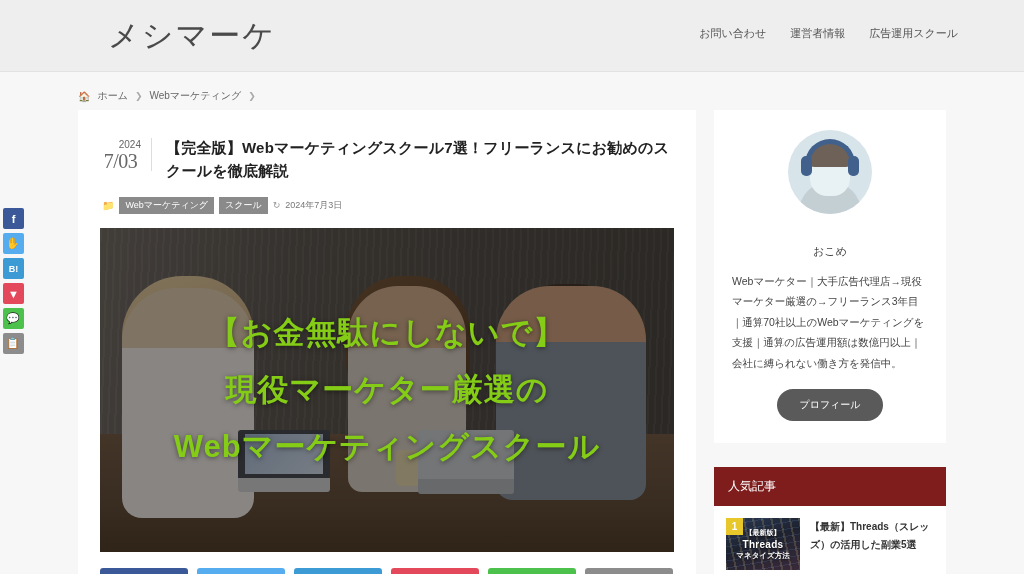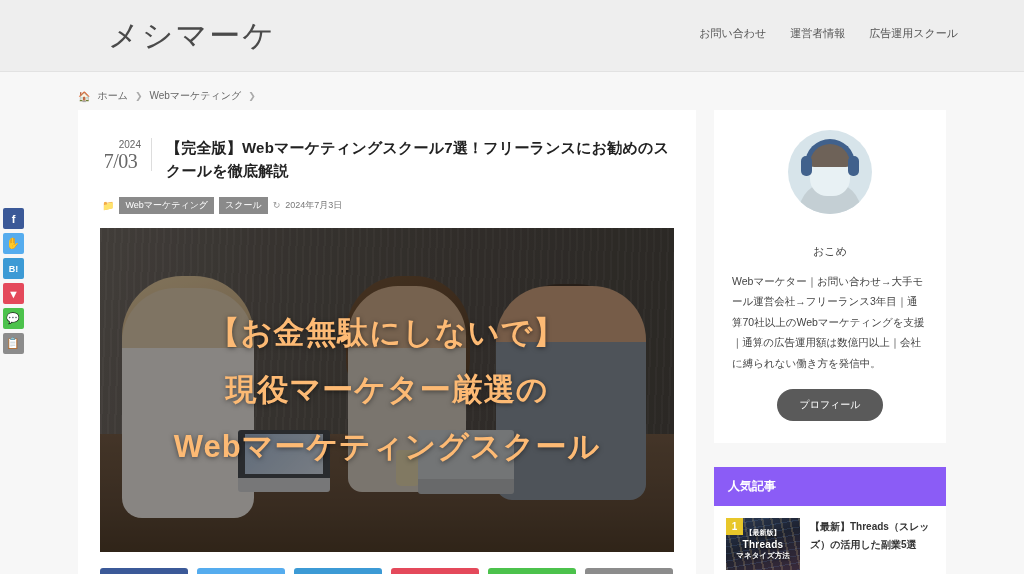--- a/index.html
+++ b/index.html
@@ -137,21 +137,21 @@
   .l2 { left: 318px; bottom: 58px; width: 96px; height: 64px;
         background: linear-gradient(180deg,#c3c7cb 0 76%, #aeb2b6 76% 100%); }
   .cup { position:absolute; left: 296px; bottom: 66px; width: 24px; height: 36px;
          background: rgba(226,210,160,.75); border-radius: 3px 3px 5px 5px; }
   .ph-tint { position: absolute; inset: 0; background: rgba(22,20,18,.46); }
   .overlay-text {
     position: absolute; inset: 0;
     display: flex; flex-direction: column;
     justify-content: center; align-items: center;
     gap: 26px;
-    color: #fdba74;
+    color: #84cc16;
     text-shadow: 0 1px 5px rgba(0,0,0,.5);
   }
   .overlay-text div {
     font-size: 31px; font-weight: bold; letter-spacing: 1px;
     white-space: nowrap; line-height: 1;
   }
   
   .share-row {
     display: flex; gap: 9px;
     margin-top: 16px;
@@ -206,22 +206,22 @@
     font-size: 10.5px; line-height: 1.95; color: #444;
     text-align: left; margin-top: 12px;
   }
   .profile-btn {
     display: inline-block; margin-top: 16px;
     background: #5a5a5a; color: #fff;
     font-size: 10px; padding: 9px 22px; border-radius: 16px;
   }
   .pop-card { background: #fff; margin-top: 24px; }
   .pop-head {
-    background: #8b5cf6; color: #fff;
-    font-size: 12px; font-weight: bold;
+    background: #7f1d1d; color: #fff;
+    font-size: 12px; font-weight: normal;
     padding: 11px 14px;
   }
   .pop-list { padding: 12px 12px 0; }
   .pop-item { display: flex; gap: 10px; margin-bottom: 14px; }
   .thumb {
     width: 74px; height: 52px; flex: 0 0 74px;
     position: relative; overflow: hidden;
     color: #fff;
   }
   .thumb.t1 { background: linear-gradient(160deg,#2a3a55 0%, #1d2230 45%, #3a2a3a 100%); }
@@ -336,21 +336,21 @@
       <div class="avatar">
         <div class="av-body"></div>
         <div class="av-neck"></div>
         <div class="av-face"></div>
         <div class="av-hair"></div>
         <div class="av-hp-band"></div>
         <div class="av-hp-l"></div>
         <div class="av-hp-r"></div>
       </div>
       <div class="profile-name">おこめ</div>
-      <div class="profile-bio">Webマーケター｜お問い合わせ→大手モール運営会社→フリーランス3年目｜通算70社以上のWebマーケティングを支援｜通算の広告運用額は数億円以上｜会社に縛られない働き方を発信中。</div>
+      <div class="profile-bio">Webマーケター｜大手広告代理店→現役マーケター厳選の→フリーランス3年目｜通算70社以上のWebマーケティングを支援｜通算の広告運用額は数億円以上｜会社に縛られない働き方を発信中。</div>
       <div class="profile-btn">プロフィール</div>
     </div>
 
     <div class="pop-card">
       <div class="pop-head">人気記事</div>
       <div class="pop-list">
 
         <div class="pop-item">
           <div class="thumb t1">
             <div class="rank gold">1</div>

